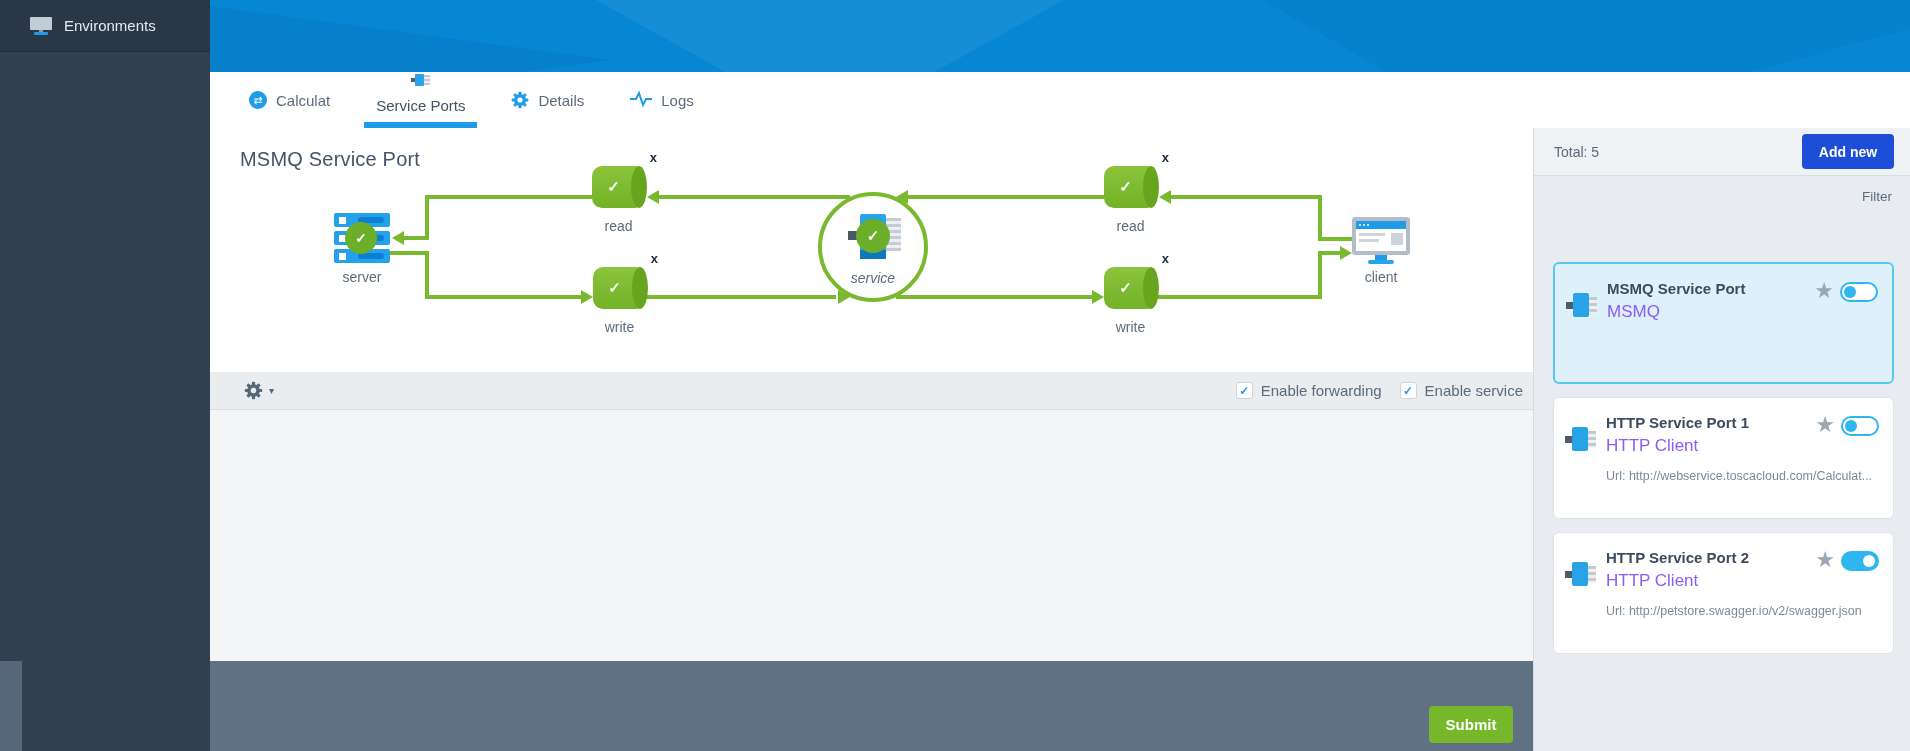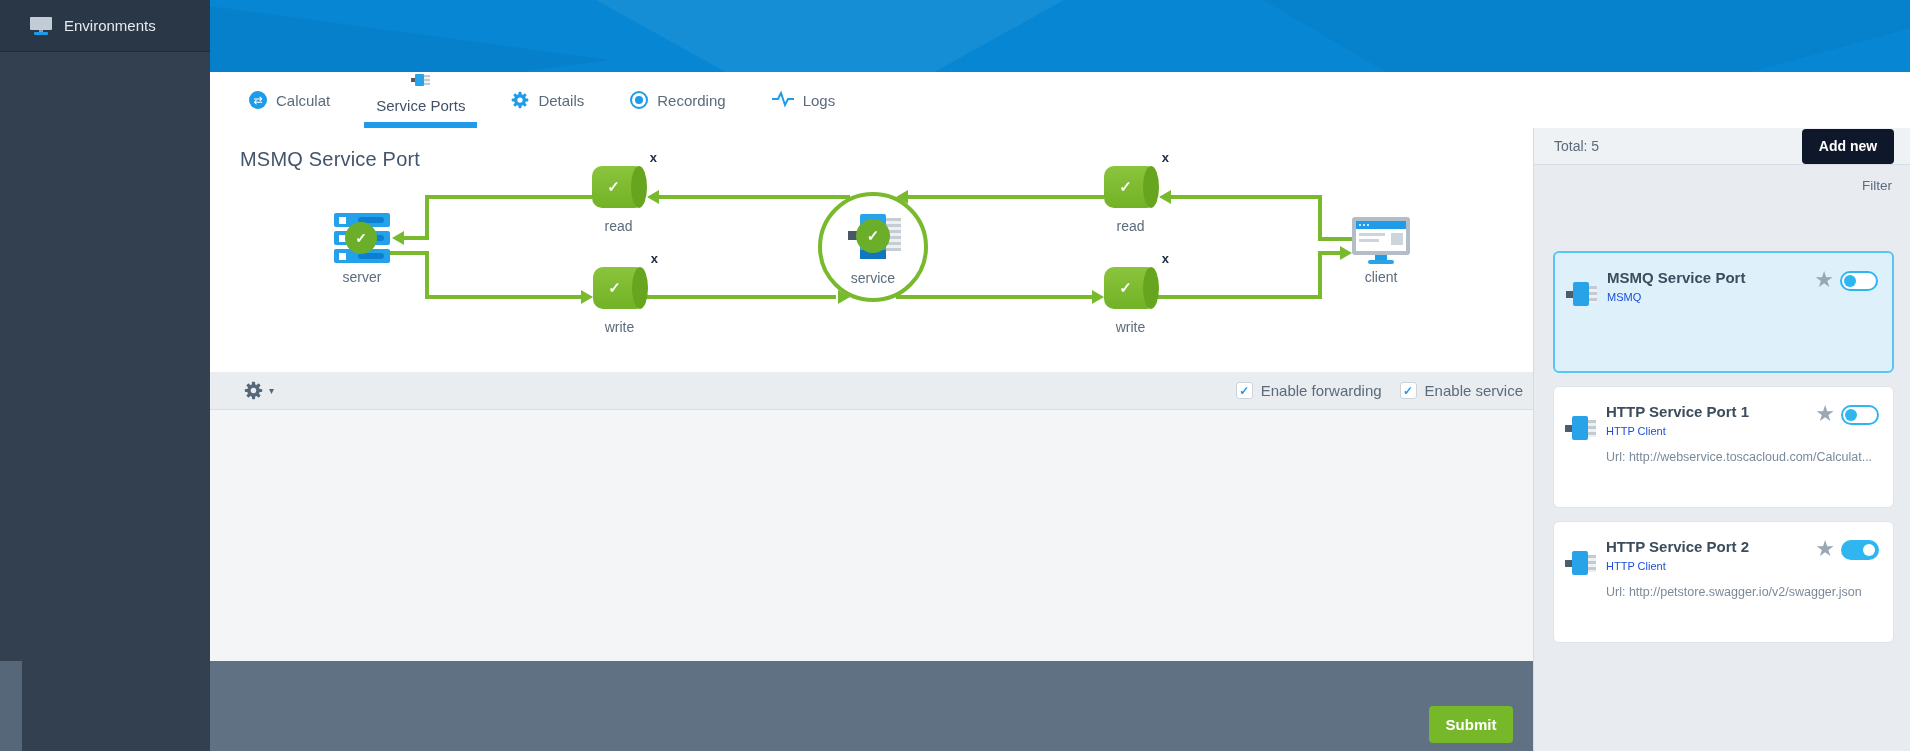--- a/index.html
+++ b/index.html
@@ -64,21 +64,21 @@
   .nx { position:absolute; right:-12px; top:-16px; font-size:13px; font-weight:bold; color:#1d2c3e; cursor:pointer; }
   .node-wrap .under-label { top:52px; }
 
   .svc-circle { position:absolute; left:608px; top:64px; width:110px; height:110px; background:#fff; border:4px solid #79b92e; border-radius:50%; z-index:1; cursor:pointer; }
   .phone { position:absolute; left:38px; top:18px; width:26px; height:45px; }
   .phone .bod { position:absolute; inset:0; background:#29a3e8; border-radius:2px; }
   .phone .bot { position:absolute; left:0; bottom:0; width:26px; height:9px; background:#1076c0; }
   .phone .nub { position:absolute; left:-12px; top:17px; width:12px; height:9px; background:#4a5866; }
   .phone .pins { position:absolute; right:-15px; top:4px; width:15px; height:33px; background:repeating-linear-gradient(180deg,#c5ccd3 0 3px,#edf0f2 3px 6px); }
   .check-badge.svc { position:absolute; left:34px; top:23px; width:34px; height:34px; font-size:15px; z-index:2; }
-  .svc-label { position:absolute; left:0; right:0; top:74px; text-align:center; font-size:14px; color:#5c6c7d; }
+  .svc-label { position:absolute; left:0; right:0; top:74px; text-align:center; font-size:14px; color:#5c6c7d;font-style:italic; }
 
   .client-icon { position:absolute; left:1142px; top:89px; width:58px; }
   .cframe { position:relative; width:58px; height:38px; background:#b3bdc7; border-radius:3px; }
   .cscreen { position:absolute; left:4px; top:4px; right:4px; bottom:4px; background:#fff; overflow:hidden; }
   .cbar { position:absolute; left:0; top:0; right:0; height:8px; background:#1e9be9; display:flex; gap:2px; padding:3px 0 0 3px; }
   .cbar i { width:2px; height:2px; background:#fff; border-radius:50%; }
   .cl1 { position:absolute; left:3px; top:12px; width:26px; height:3px; background:#cdd4da; }
   .cl2 { position:absolute; left:3px; top:18px; width:20px; height:3px; background:#cdd4da; }
   .cbox { position:absolute; right:3px; top:12px; width:12px; height:12px; background:#cdd4da; }
   .cneck { width:12px; height:5px; background:#1e9be9; margin:0 auto; }
@@ -97,32 +97,32 @@
   .cb-label { font-size:15px; color:#5b6b7c; }
 
   .workspace { flex:1; background:#f4f5f7; }
 
   
   .footer { position:relative; height:90px; background:#5f7183; flex:none; }
   .submit { position:absolute; right:20px; top:45px; width:84px; height:37px; background:#76b82a; border:none; border-radius:4px; color:#fff; font-weight:bold; font-size:15px; font-family:inherit; cursor:pointer; }
 
   
   .panel { position:absolute; left:1533px; top:128px; width:377px; height:623px; background:#e8ecf1; border-left:1px solid #d5dbe1; }
-  .panel-head { height:37px; background:#eff2f5; border-bottom:1px solid #d8dde3; display:flex; align-items:center; justify-content:space-between; padding:0 16px 0 20px; color:#5b6b7c; font-size:14px; }
-  .add-new { width:92px; height:35px; background:#0f172a; border:none; border-radius:4px; color:#fff; font-weight:bold; font-size:14px; font-family:inherit; cursor:pointer; }
+  .panel-head { height:48px; background:#eff2f5; border-bottom:1px solid #d8dde3; display:flex; align-items:center; justify-content:space-between; padding:0 16px 0 20px; color:#5b6b7c; font-size:14px; }
+  .add-new { width:92px; height:35px; background:#1d4ed8; border:none; border-radius:4px; color:#fff; font-weight:bold; font-size:14px; font-family:inherit; cursor:pointer; }
   .panel-filter { height:40px; display:flex; align-items:center; justify-content:flex-end; padding-right:18px; color:#5b6b7c; font-size:13.5px; cursor:pointer; }
   .cards { margin-top:46px; }
   .card { position:relative; margin:0 16px 13px 19px; height:122px; background:#fff; border:1px solid #e0e4e9; border-radius:6px; padding:16px 14px 0 52px; cursor:pointer; }
   .card.selected { background:#def1fb; border:2px solid #55c7f3; }
   .plug { position:absolute; left:11px; top:26px; width:32px; height:30px; }
   .plug .nub { position:absolute; left:0; top:12px; width:8px; height:7px; background:#4d5c6a; }
   .plug .bod { position:absolute; left:7px; top:3px; width:16px; height:24px; background:#29a3e8; border-radius:2px; }
   .plug .pin { position:absolute; left:23px; top:7px; width:8px; height:17px; background:repeating-linear-gradient(180deg,#c2cad2 0 3px,#eef1f3 3px 6px); }
   .card-title { font-size:15px; font-weight:bold; color:#3c4c5c; }
-  .card-sub { font-size:11px; color:#1d4ed8; margin-top:5px; }
+  .card-sub { font-size:17px; color:#8b5cf6; margin-top:5px; }
   .card-lines { margin-top:11px; line-height:1.5; }
   .card-line { font-size:12.5px; color:#7b8a99; }
   .star { position:absolute; right:58px; top:14px; font-size:22px; color:#9aa7b5; cursor:pointer; }
   .toggle { position:absolute; right:14px; top:18px; width:38px; height:20px; border:2px solid #2fb5f0; border-radius:11px; background:#fff; cursor:pointer; }
   .toggle .knob { position:absolute; left:2px; top:2px; width:12px; height:12px; border-radius:50%; background:#2fb5f0; }
   .toggle.on { background:#2fb5f0; }
   .toggle.on .knob { left:auto; right:2px; background:#fff; }
 </style>
 </head>
 <body>
@@ -167,26 +167,20 @@
               <rect x="-2" y="-11" width="4" height="22" rx="1"></rect>
               <rect x="-2" y="-11" width="4" height="22" rx="1" transform="rotate(45)"></rect>
               <rect x="-2" y="-11" width="4" height="22" rx="1" transform="rotate(90)"></rect>
               <rect x="-2" y="-11" width="4" height="22" rx="1" transform="rotate(135)"></rect>
               <circle r="8"></circle>
             </g>
             <circle r="3.5" fill="#ffffff"></circle>
           </svg>
       </span>
       <span>Details</span>
-    </div>
-    <div class="tab">
-      <span class="ico-rec">
-          <i></i>
-        </span>
-      <span>Recording</span>
     </div>
     <div class="tab">
       <span style="color:#1e9be9;">
         <svg width="22" height="18" viewBox="0 0 22 18">
             <polyline points="0,9 6,9 9,3 13,15 16,9 22,9" fill="none" stroke="currentColor" stroke-width="2"></polyline>
           </svg>
       </span>
       <span>Logs</span>
     </div>
   </div>

